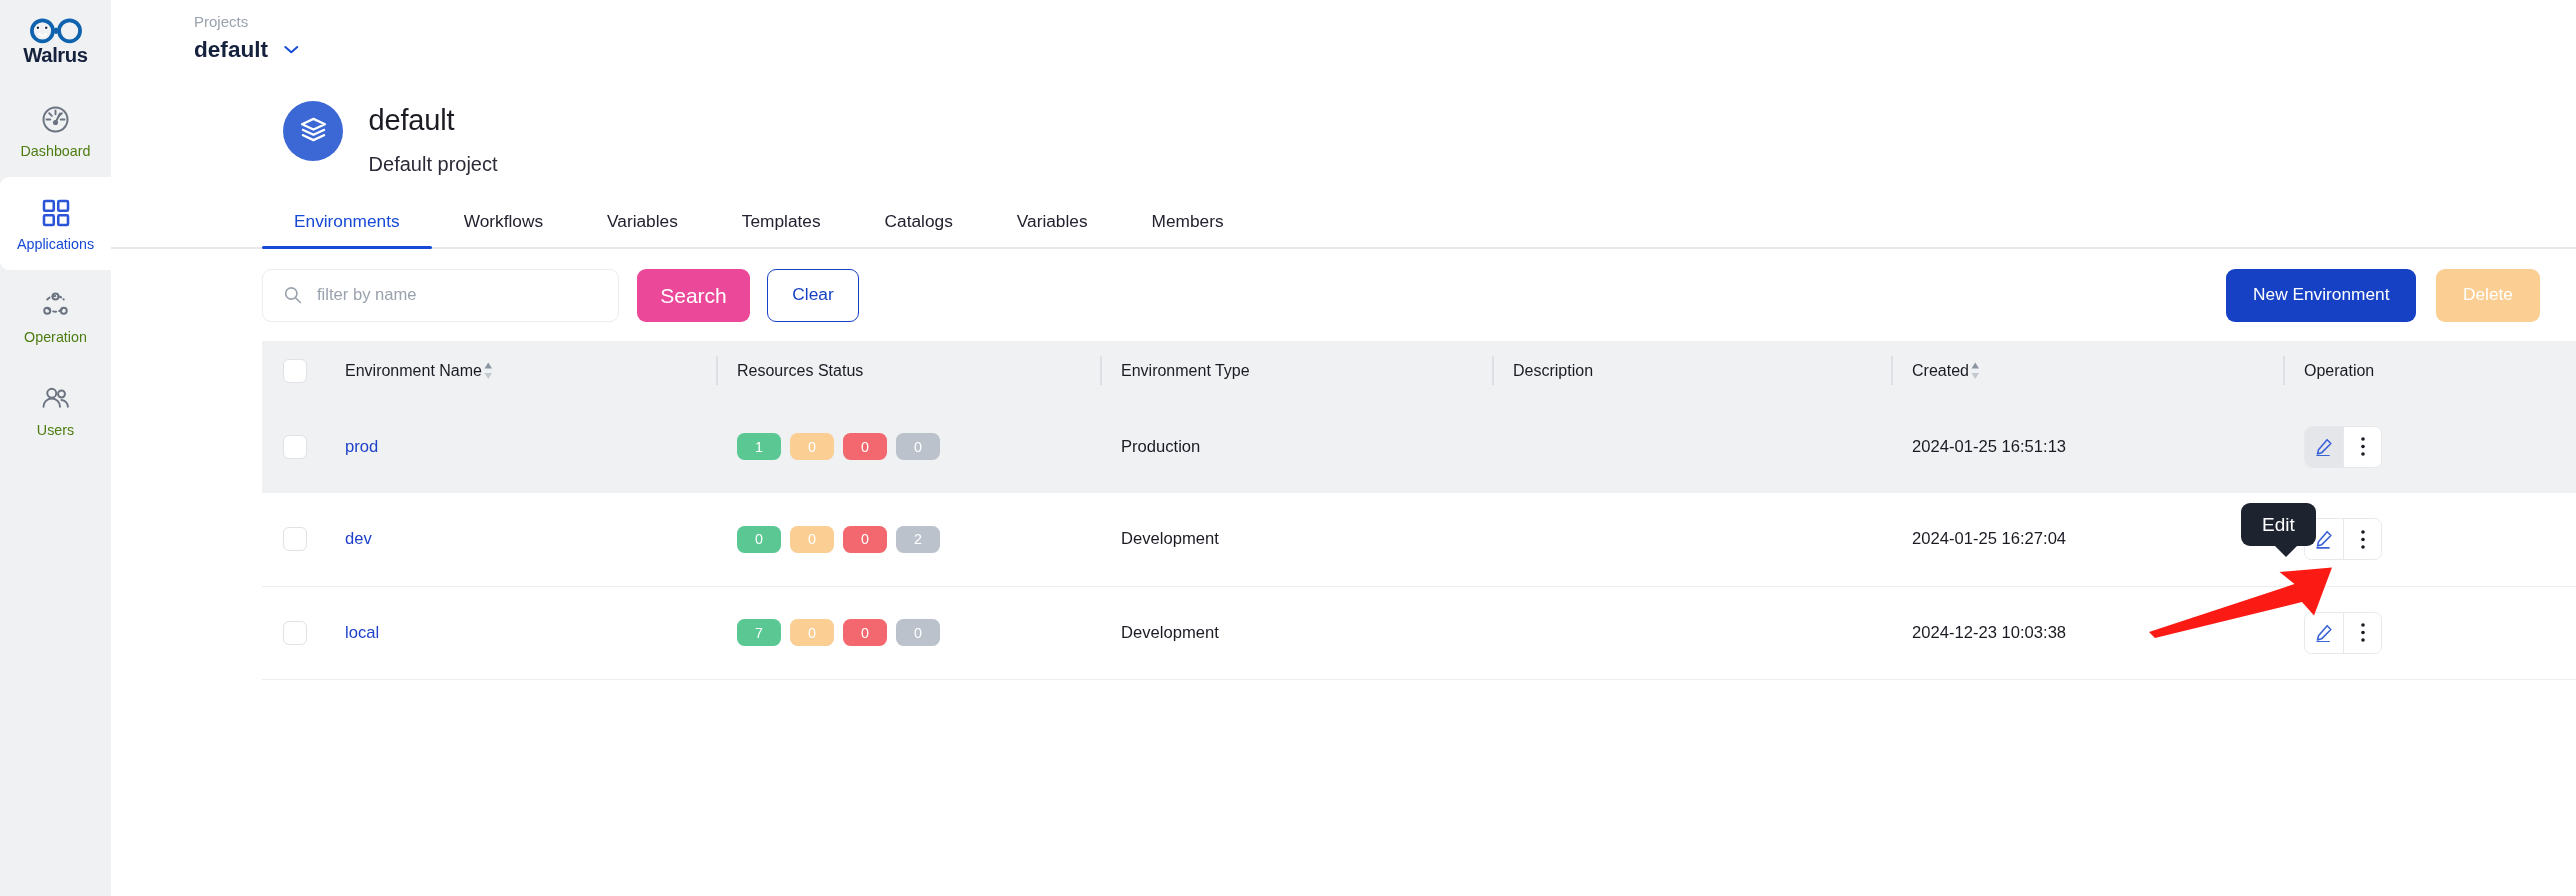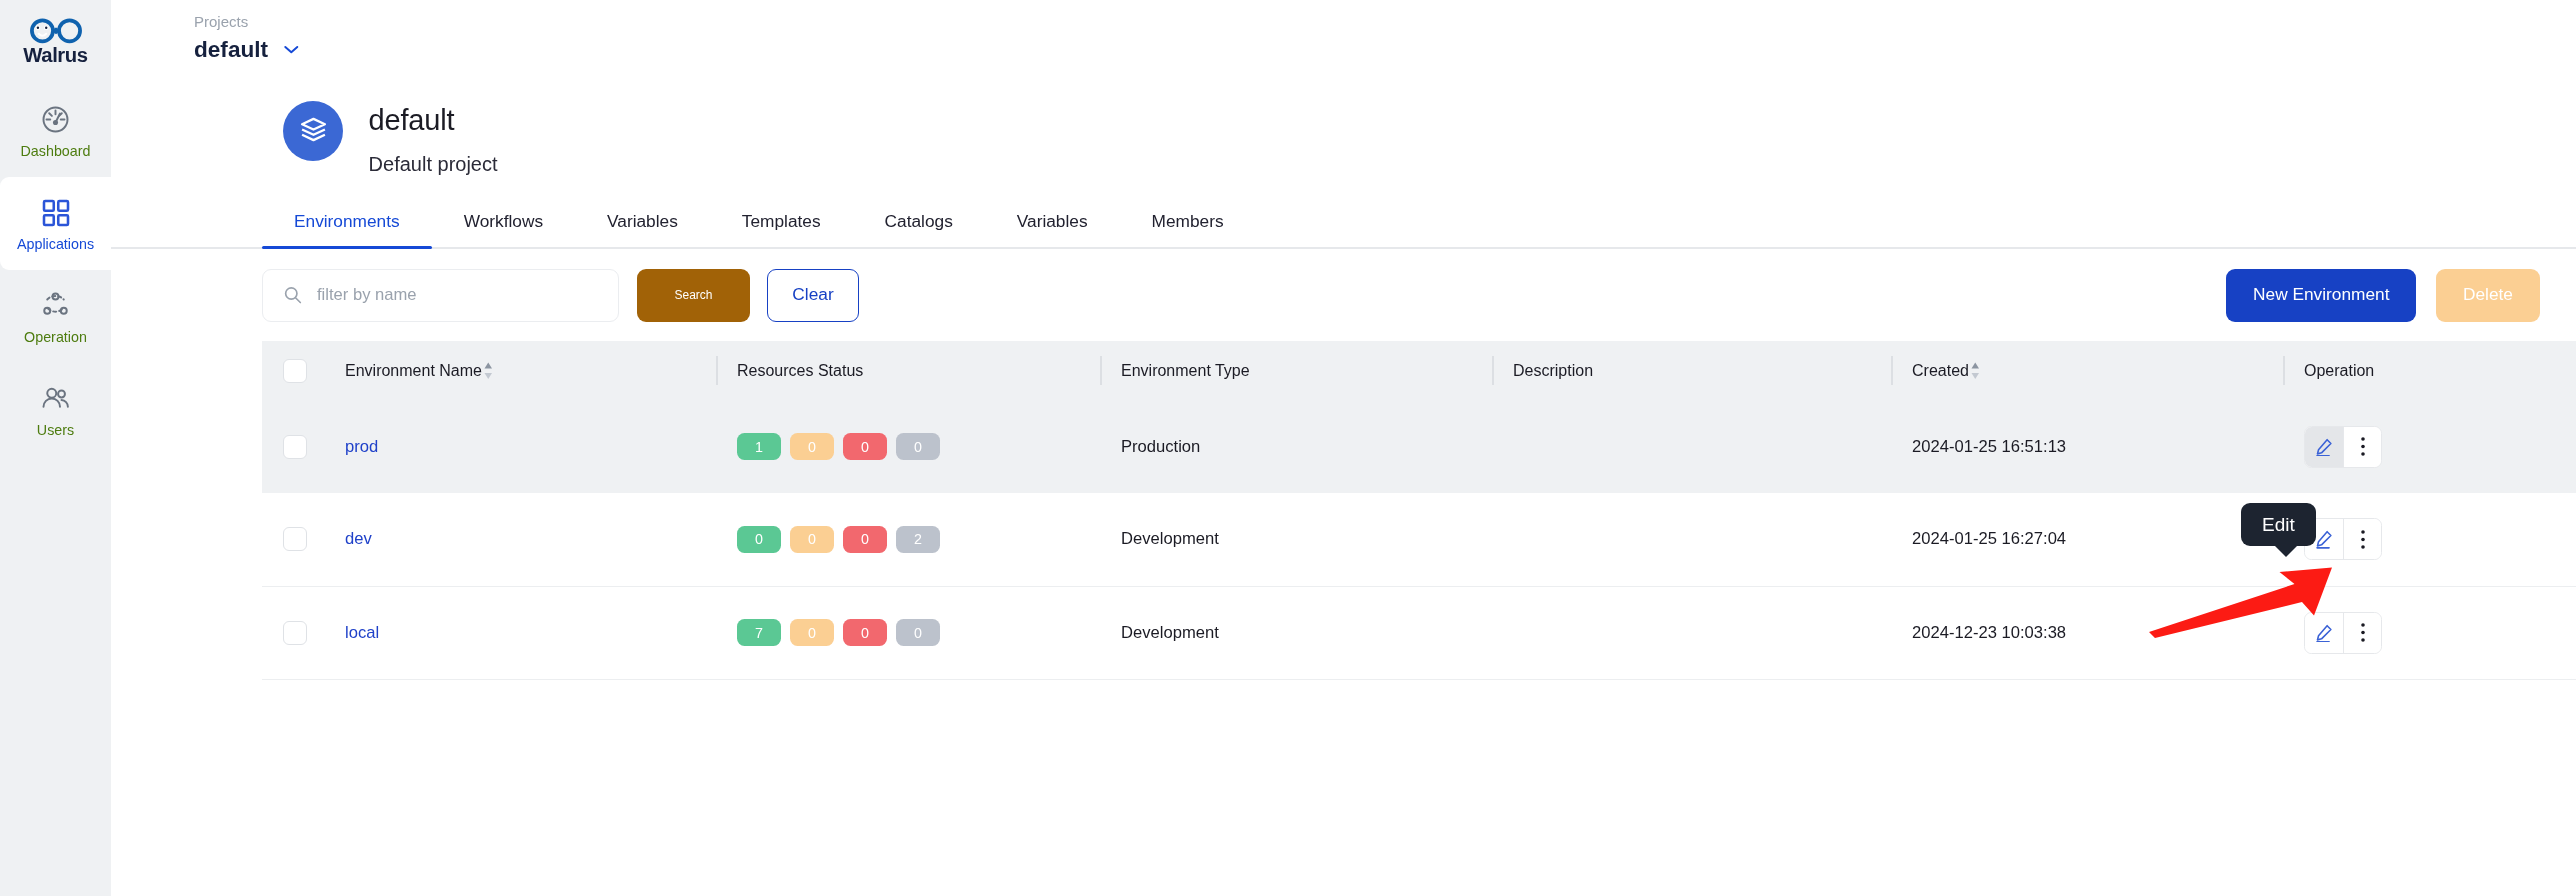--- a/index.html
+++ b/index.html
@@ -200,23 +200,23 @@
   .btn {
     border: none;
     cursor: pointer;
     font-family: "Liberation Sans", sans-serif;
     line-height: 1;
     white-space: nowrap;
   }
   .btn-search {
     margin-left: 18px;
     width: 113px; height: 53px;
-    background: #a16207;
+    background: #ec4899;
     color: #ffffff;
-    font-size: 12px;
+    font-size: 21px;
     border-radius: 9px;
   }
   .btn-clear {
     margin-left: 17px;
     width: 92px; height: 53px;
     background: #ffffff;
     color: #1741c4;
     font-size: 17.3px;
     border: 1.5px solid #1741c4;
     border-radius: 9px;

